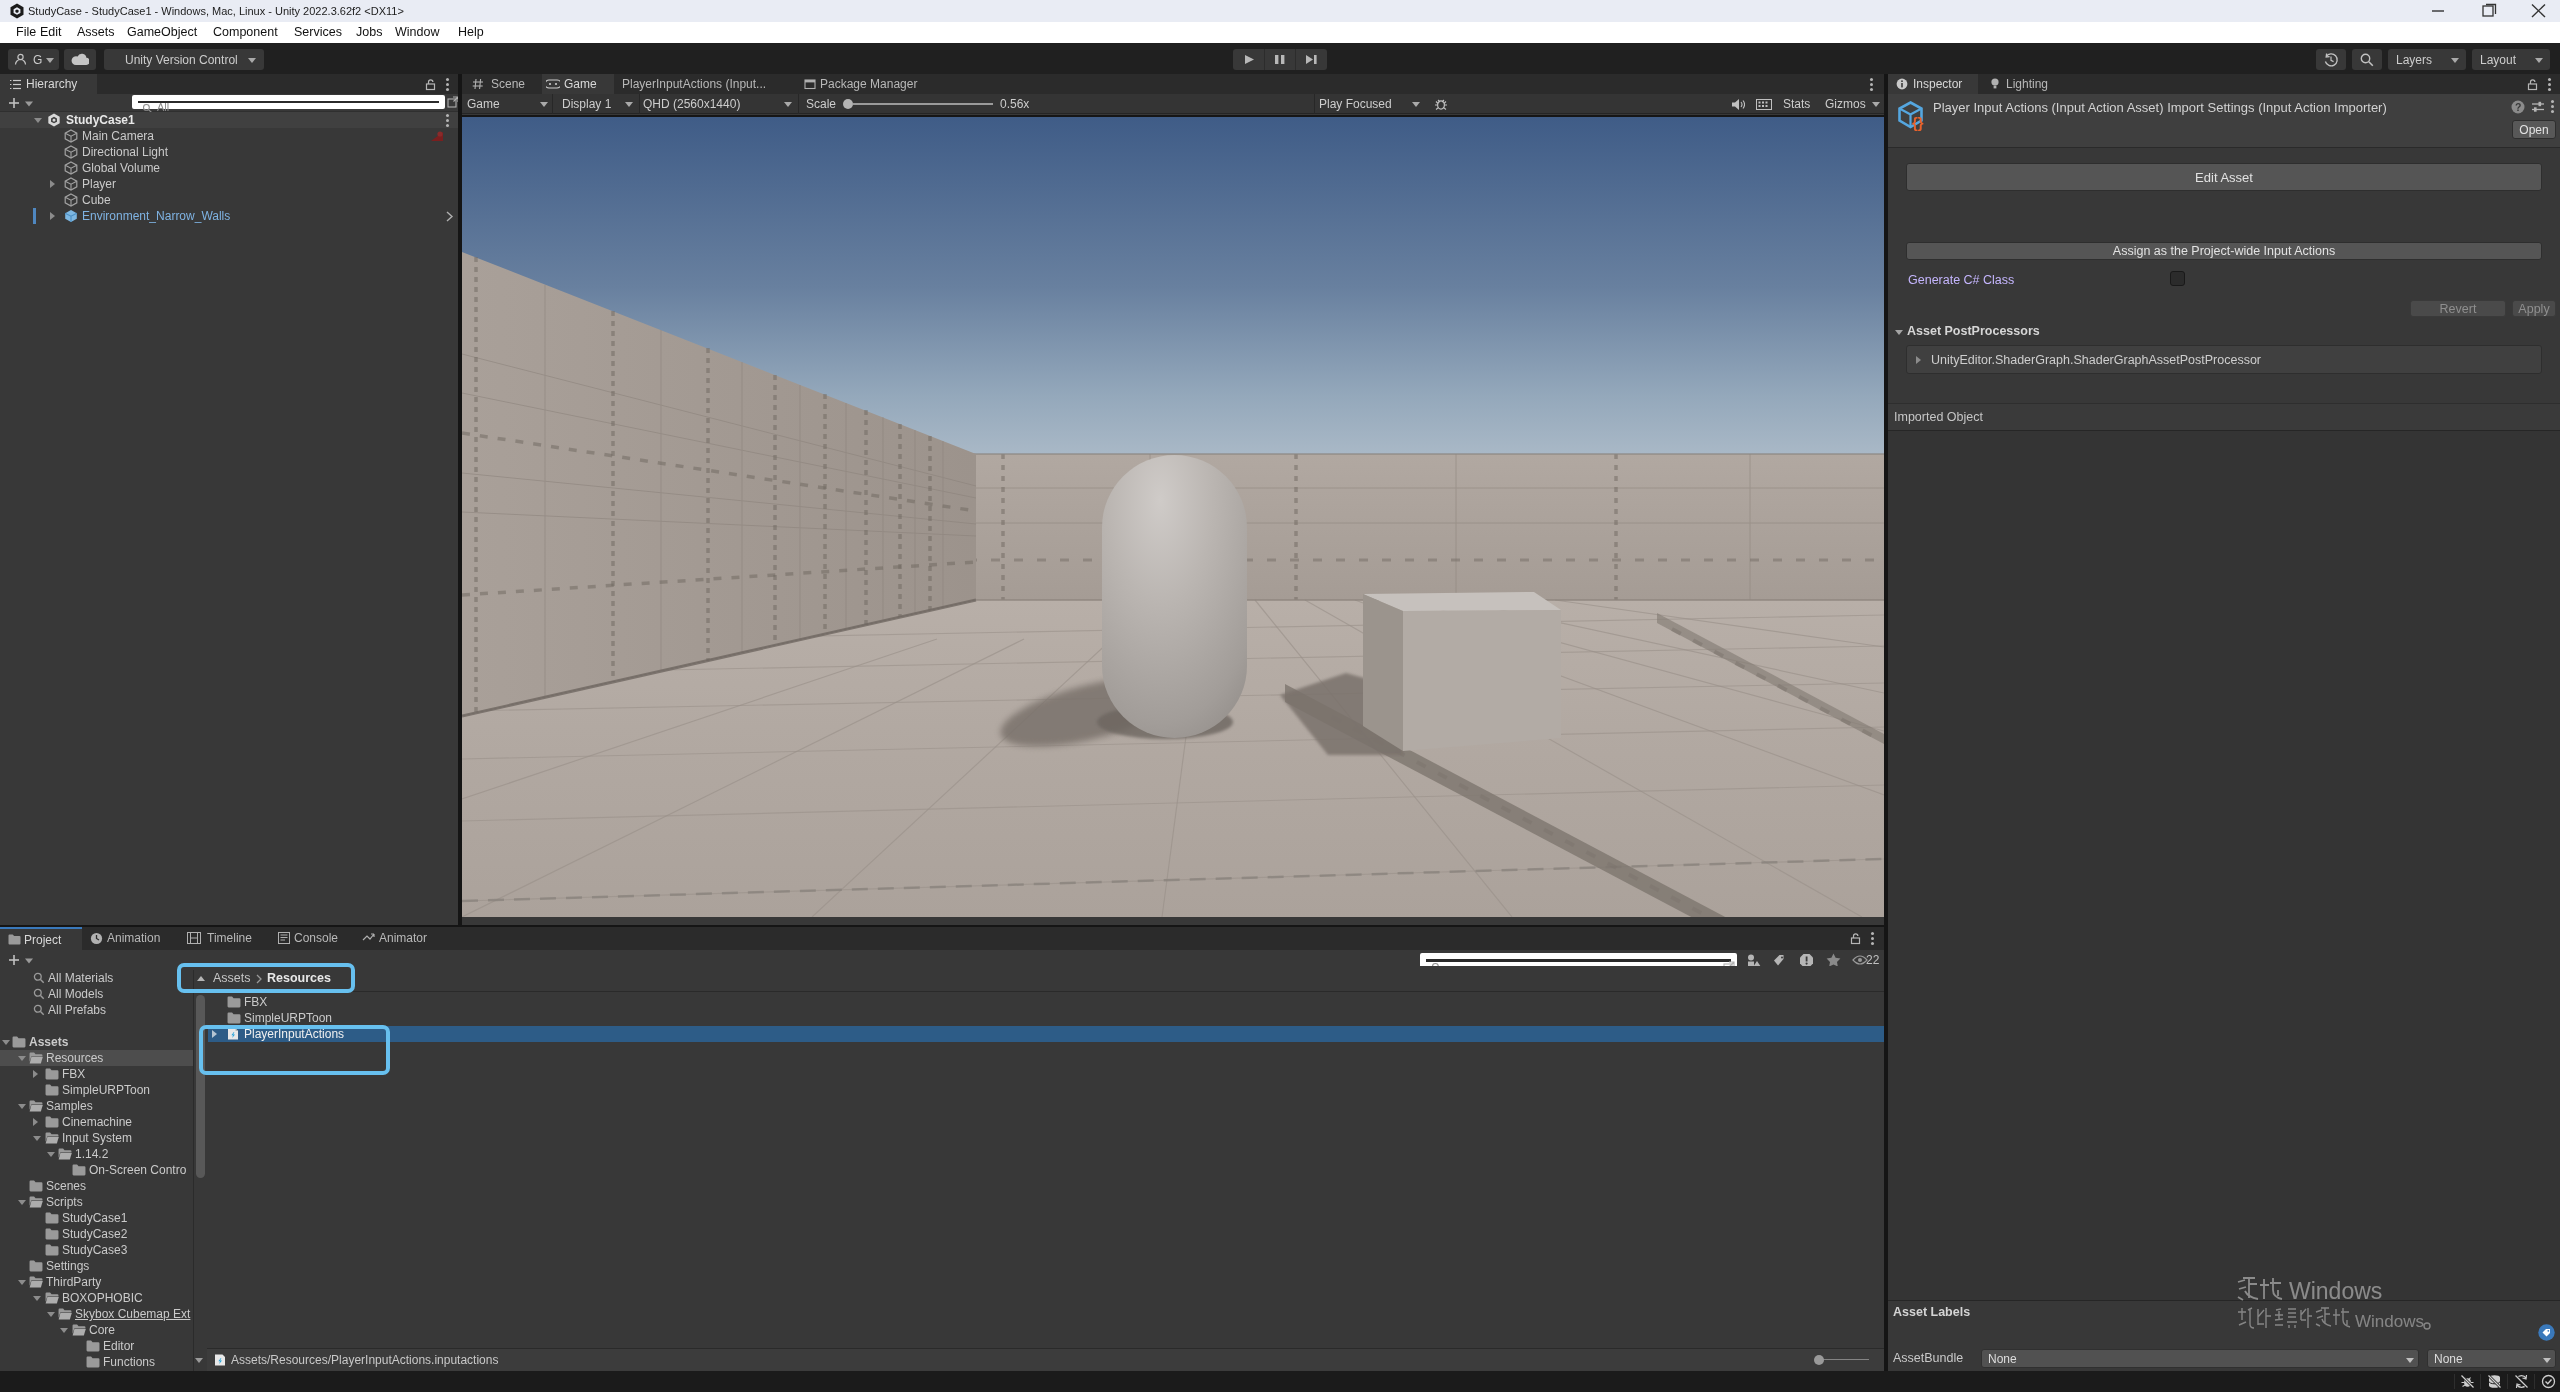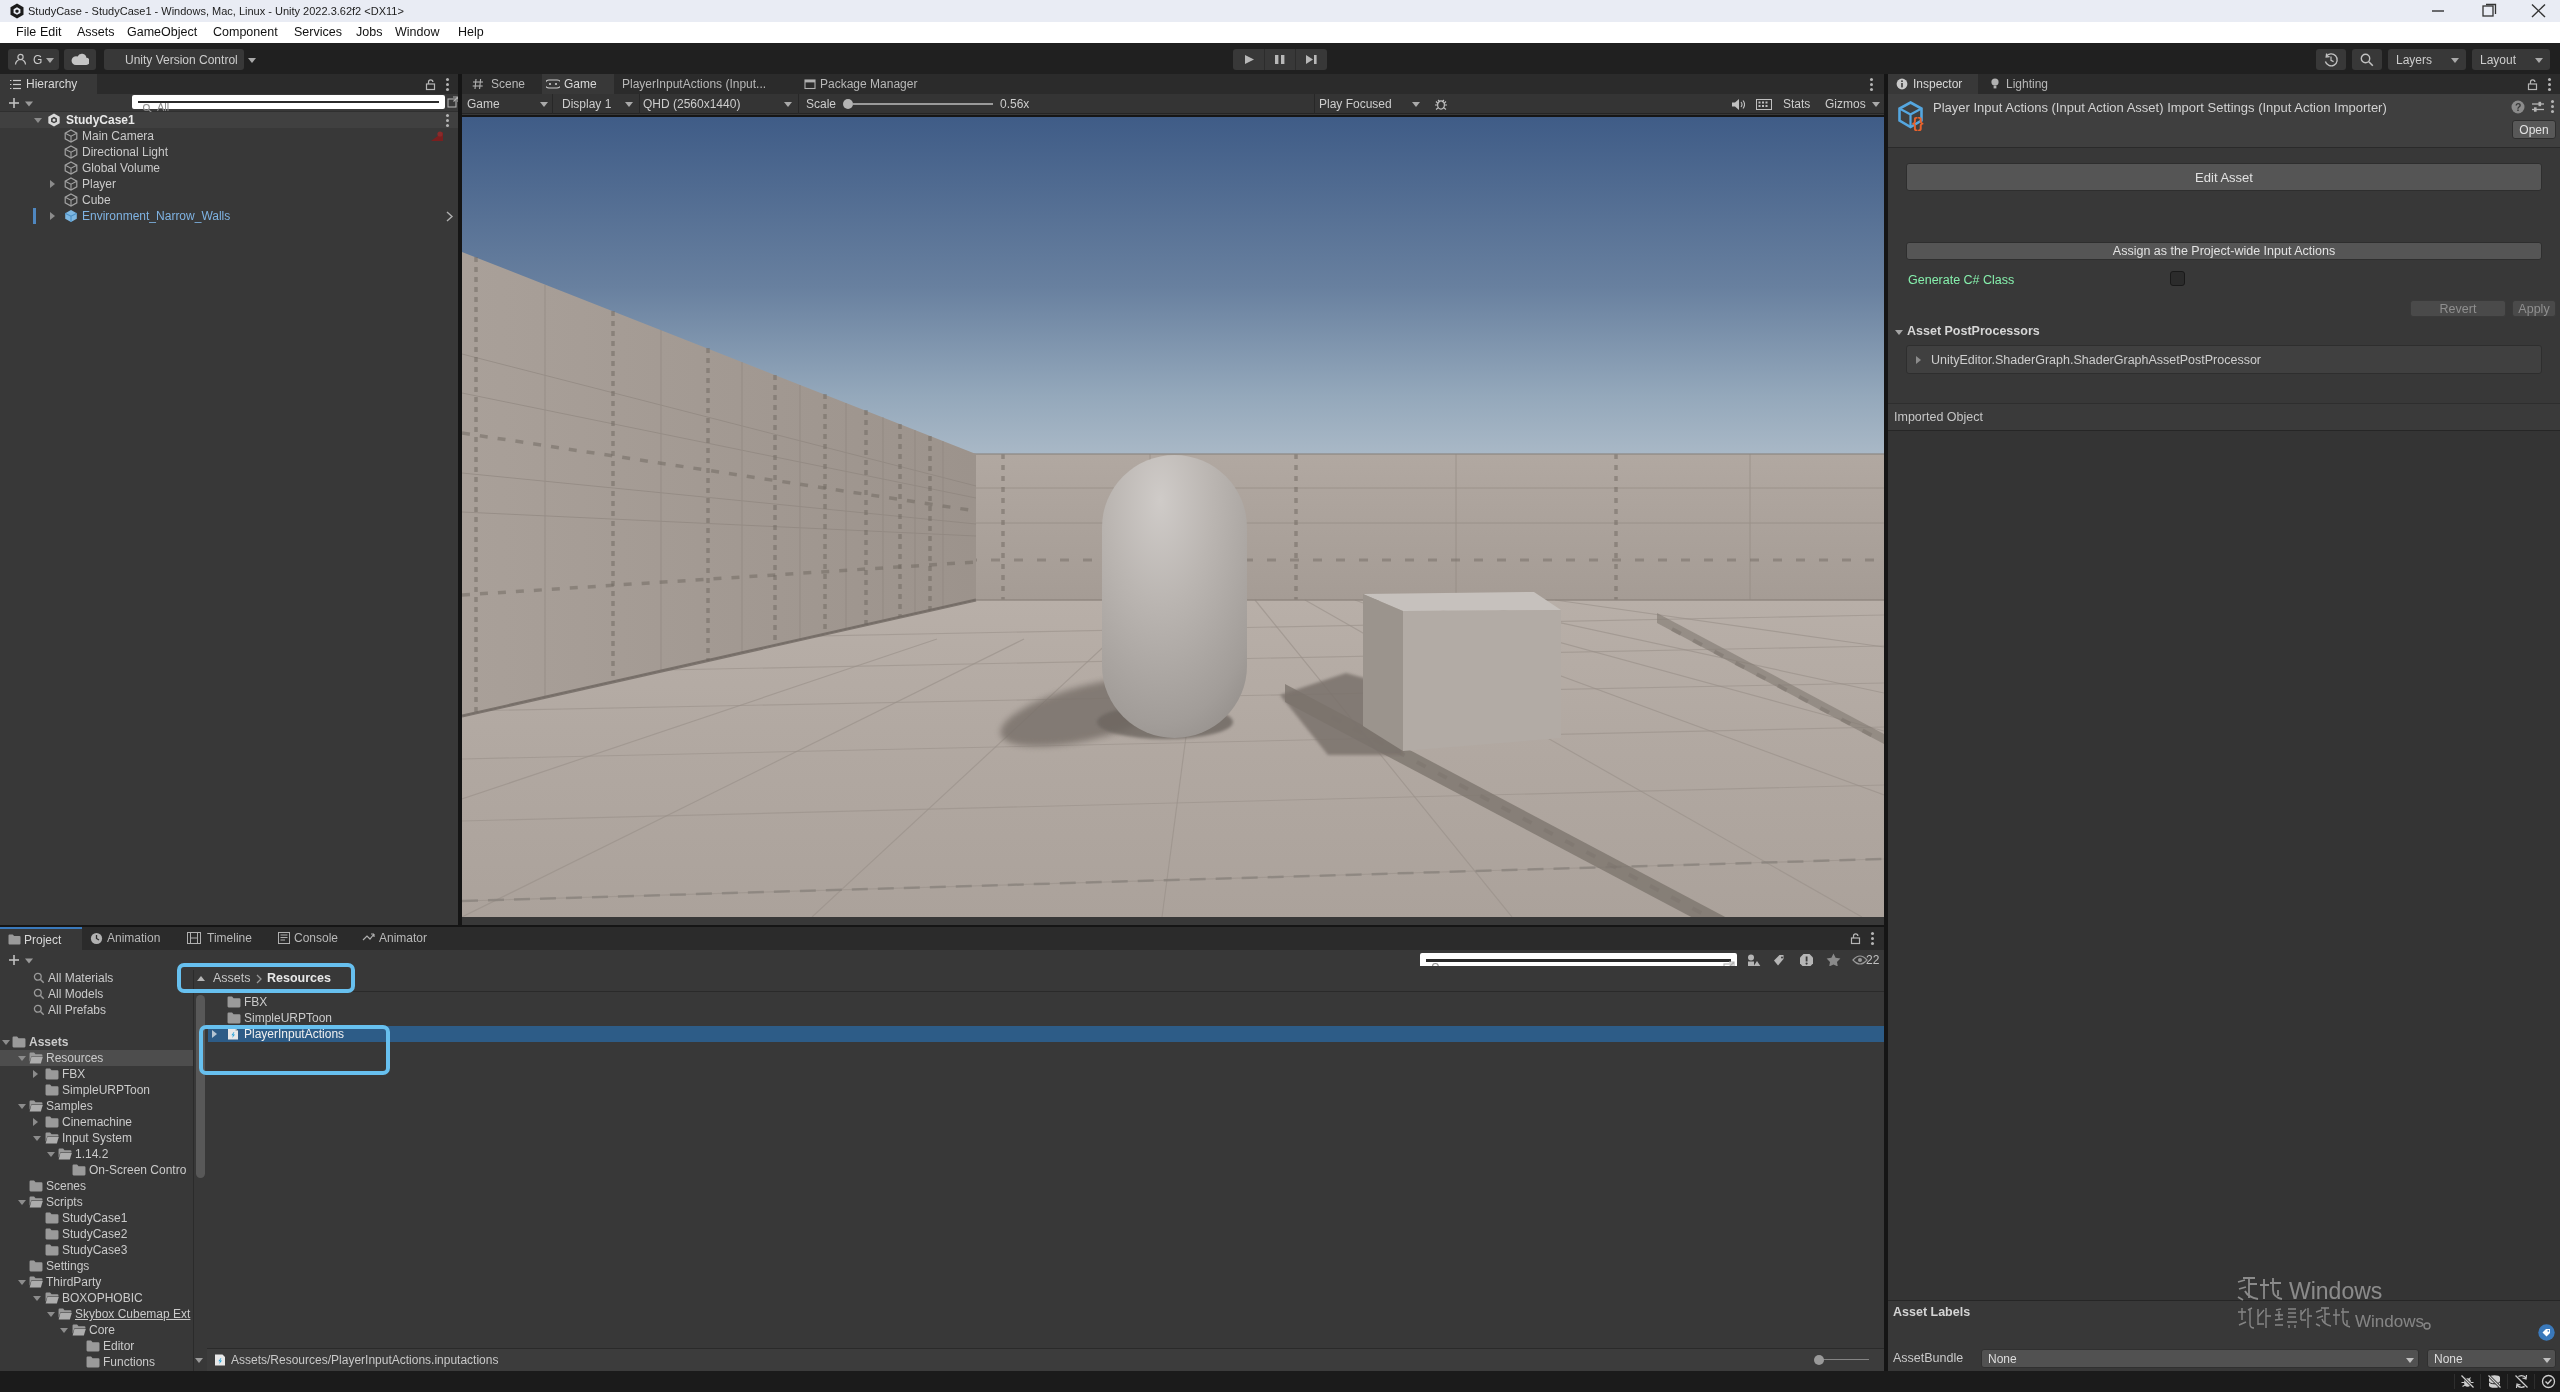--- a/index.html
+++ b/index.html
@@ -66,21 +66,21 @@
         <path d="M2.5 12.5 a5 5 0 0 1 10 0" fill="none" stroke="#c4c4c4" stroke-width="1.2"></path>
       </svg>
       <span class="abs" style="left:25px;top:4px">G</span>
       <span class="tri-d abs" style="left:38px;top:9px;border-top-color:#a9a9a9"></span>
     </div>
     <div class="tbtn" style="left:64px;width:32px;">
       <svg class="abs" style="left:7px;top:4px" width="18" height="13" viewBox="0 0 18 13">
         <path d="M5 12 a4.4 4.4 0 1 1 1.6-8.5 a4.6 4.6 0 0 1 8.8 1.3 a3.6 3.6 0 0 1-0.6 7.2 Z" fill="#c6c6c6"></path>
       </svg>
     </div>
-    <div class="tbtn" style="left:104px;width:140px;">
+    <div class="tbtn" style="left:104px;width:160px;">
       <span class="abs" style="left:21px;top:4px">Unity Version Control</span>
       <span class="tri-d abs" style="left:144px;top:9px;border-top-color:#a9a9a9"></span>
     </div>
 
     <div class="tbtn" style="left:1233px;width:94px;background:#383838"></div>
     <svg class="abs" style="left:1233px;top:6px" width="94" height="21" viewBox="0 0 94 21">
       <line x1="31.5" y1="0" x2="31.5" y2="21" stroke="#2c2c2c"></line>
       <line x1="62.5" y1="0" x2="62.5" y2="21" stroke="#2c2c2c"></line>
       <path d="M12 6 L21 10.5 L12 15 Z" fill="#b8b8b8"></path>
       <rect x="42" y="6" width="3.4" height="9" fill="#b8b8b8"></rect>
@@ -460,21 +460,21 @@
           <line x1="1" y1="9.5" x2="13" y2="9.5"></line>
         </g>
       <rect x="7.5" y="1.8" width="2.6" height="4.4" fill="#b5b5b5"></rect>
       <rect x="3" y="7.3" width="2.6" height="4.4" fill="#b5b5b5"></rect>
     </svg>
     <div class="dots3" style="left:663px;top:31px;"></div>
     <div class="ibtn" style="left:624px;top:46px;width:44px;height:19px;font-size:12px;line-height:18px;background:#585858;">Open</div>
 
     <div class="ibtn" style="left:18px;top:89px;width:636px;height:28px;font-size:13px;line-height:27px;">Edit Asset</div>
     <div class="ibtn" style="left:18px;top:168px;width:636px;height:18px;font-size:12.5px;line-height:17px;">Assign as the Project-wide Input Actions</div>
-    <span class="abs" style="left:20px;top:199px;color:#86efac;font-size:12.5px;">Generate C# Class</span>
+    <span class="abs" style="left:20px;top:199px;color:#c4b5fd;font-size:12.5px;">Generate C# Class</span>
     <div class="abs" style="left:282px;top:197px;width:15px;height:15px;background:#2b2b2b;border:1px solid #191919;border-radius:3px;"></div>
     <div class="ibtn" style="left:522px;top:226px;width:96px;height:17px;font-size:12.5px;line-height:16px;background:#4a4a4a;color:#8f8f8f;border-color:#3a3a3a;">Revert</div>
     <div class="ibtn" style="left:624px;top:226px;width:44px;height:17px;font-size:12.5px;line-height:16px;background:#4a4a4a;color:#8f8f8f;border-color:#3a3a3a;">Apply</div>
     <span class="tri-d abs" style="left:7px;top:256px;border-top-color:#a5a5a5"></span>
     <span class="abs" style="left:19px;top:250px;color:#d6d6d6;font-size:12.5px;font-weight:bold;">Asset PostProcessors</span>
     <div class="abs" style="left:18px;top:271px;width:636px;height:29px;background:#404040;border:1px solid #2e2e2e;border-radius:3px;">
       <span class="tri-r abs" style="left:9px;top:10px;"></span>
       <span class="abs" style="left:24px;top:7px;color:#cecece;font-size:12.5px;">UnityEditor.ShaderGraph.ShaderGraphAssetPostProcessor</span>
     </div>
 

